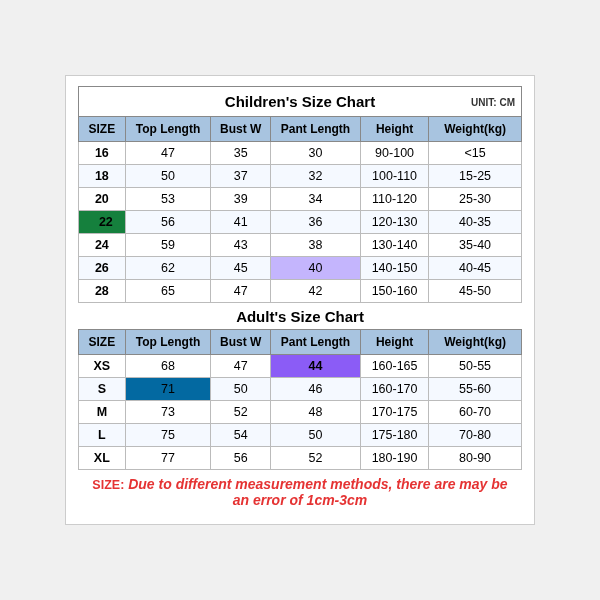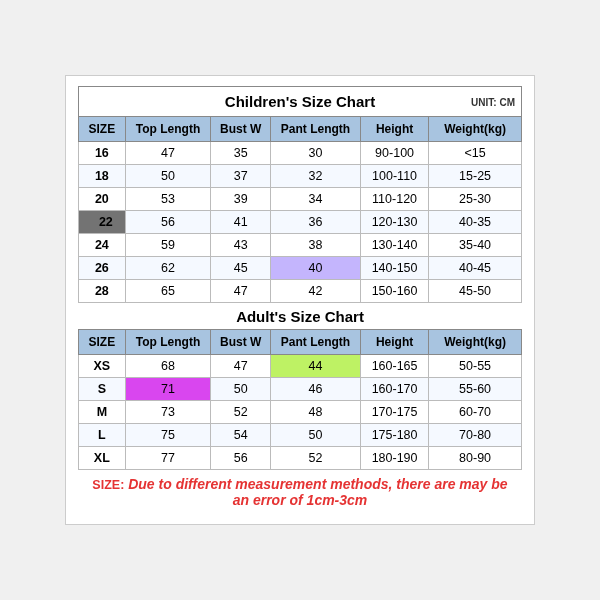--- a/index.html
+++ b/index.html
@@ -96,21 +96,21 @@
         </tr>
         <tr>
           <td style="font-weight: bold; background-color: rgb(255, 255, 255);">20</td>
           <td style="background-color: rgb(255, 255, 255);">53</td>
           <td style="background-color: rgb(255, 255, 255);">39</td>
           <td style="background-color: rgb(255, 255, 255);">34</td>
           <td style="background-color: rgb(255, 255, 255);">110-120</td>
           <td style="background-color: rgb(255, 255, 255);">25-30</td>
         </tr>
         <tr>
-          <td style="font-weight: bold; background-color: #737373; padding-left: 12px;">22</td>
+          <td style="font-weight: bold; background-color: #15803d; padding-left: 12px;">22</td>
           <td style="background-color: rgb(245, 249, 255);">56</td>
           <td style="background-color: rgb(245, 249, 255);">41</td>
           <td style="background-color: rgb(245, 249, 255);">36</td>
           <td style="background-color: rgb(245, 249, 255);">120-130</td>
           <td style="background-color: rgb(245, 249, 255);">40-35</td>
         </tr>
         <tr>
           <td style="font-weight: bold; background-color: rgb(255, 255, 255);">24</td>
           <td style="background-color: rgb(255, 255, 255);">59</td>
           <td style="background-color: rgb(255, 255, 255);">43</td>
@@ -149,27 +149,27 @@
         <th>Pant Length</th>
         <th>Height</th>
         <th>Weight(kg)</th>
       </tr>
     </tbody>
     <tbody id="adult-tbody">
     <tr>
           <td style="font-weight: bold; background-color: rgb(255, 255, 255); margin-left: 32px;">XS</td>
           <td style="background-color: rgb(255, 255, 255);">68</td>
           <td style="background-color: rgb(255, 255, 255);">47</td>
-          <td style="background-color: #bef264;">44</td>
+          <td style="background-color: #8b5cf6; font-weight: bold;">44</td>
           <td style="background-color: rgb(255, 255, 255);">160-165</td>
           <td style="background-color: rgb(255, 255, 255);">50-55</td>
         </tr>
         <tr>
           <td style="font-weight: bold; background-color: rgb(245, 249, 255);">S</td>
-          <td style="background-color: #d946ef;">71</td>
+          <td style="background-color: #0369a1;">71</td>
           <td style="background-color: rgb(245, 249, 255);">50</td>
           <td style="background-color: rgb(245, 249, 255);">46</td>
           <td style="background-color: rgb(245, 249, 255);">160-170</td>
           <td style="background-color: rgb(245, 249, 255);">55-60</td>
         </tr>
         <tr>
           <td style="font-weight: bold; background-color: rgb(255, 255, 255);">M</td>
           <td style="background-color: rgb(255, 255, 255);">73</td>
           <td style="background-color: rgb(255, 255, 255);">52</td>
           <td style="background-color: rgb(255, 255, 255);">48</td>

